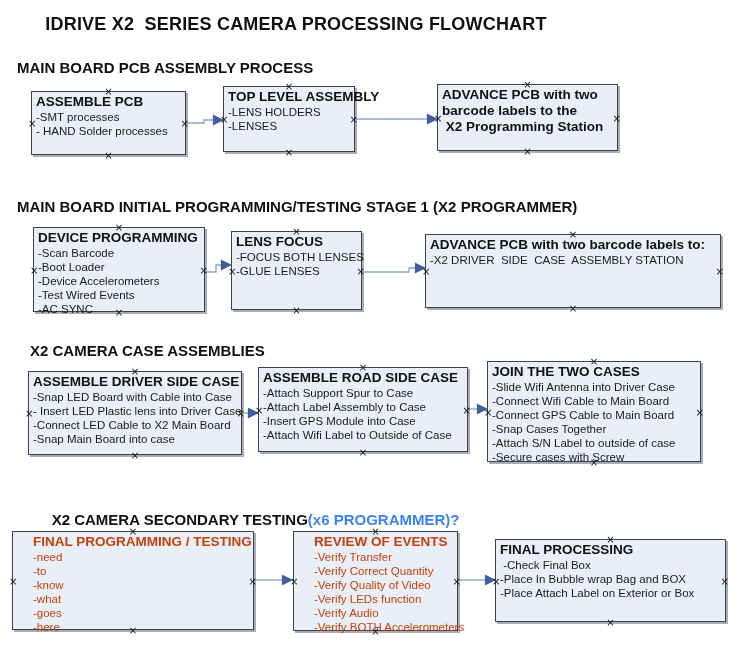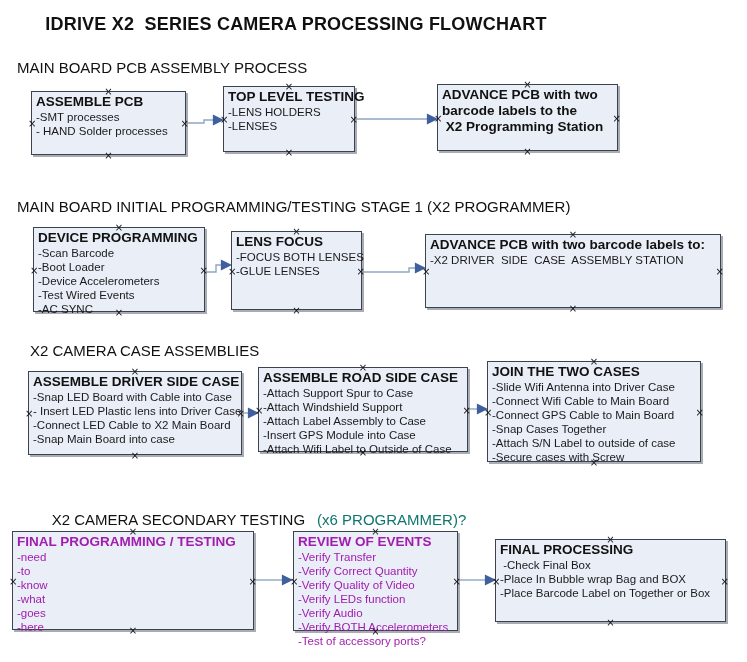--- a/index.html
+++ b/index.html
@@ -5,34 +5,34 @@
   html,body { margin:0; padding:0; background:#ffffff; }
   body { font-family:"Liberation Sans", sans-serif; }
   .canvas { position:relative; width:747px; height:662px; background:#ffffff; overflow:hidden; }
 
   .page-title {
     position:absolute; top:14px; left:0; width:592px;
     text-align:center; font-weight:bold; font-size:18px; color:#111;
     white-space:pre; letter-spacing:0.2px;
   }
   .sec-header {
-    position:absolute; font-weight:normal; font-size:15px; color:#111; white-space:pre;
-  }
-  .hdr-red { color:#0f766e; margin-left:12px; }
+    position:absolute; font-weight:bold; font-size:15px; color:#111; white-space:pre;
+  }
+  .hdr-red { color:#3b82f6; }
 
   .fbox {
     position:absolute; box-sizing:border-box;
     background:#e9eef7;
     border:1.5px solid #3c4350;
     box-shadow:2px 2px 0 0 rgba(140,144,152,0.75);
     padding:2px 0 0 4px;
   }
   .fbox .bt { font-weight:bold; font-size:13.5px; line-height:16px; white-space:pre; color:#111; }
   .fbox .bi { font-size:11.5px; line-height:14px; white-space:pre; color:#1a1a1a; }
-  .fbox.red .bt, .fbox.red .bi { color:#a21caf; }
+  .fbox.red .bt, .fbox.red .bi { color:#c2410c;margin-left:16px; }
 
   .cp {
     position:absolute; font-size:10px; line-height:9px; color:#16161a;
     font-family:"DejaVu Sans", sans-serif; pointer-events:none;
   }
   .cp-t { top:-5px;   left:50%;  transform:translateX(-50%); }
   .cp-b { bottom:-6px;left:50%;  transform:translateX(-50%); }
   .cp-l { left:-4px;  top:50%;   transform:translateY(-50%); }
   .cp-r { right:-4px; top:50%;   transform:translateY(-50%); }
 
@@ -77,21 +77,21 @@
     <div class="bt">ASSEMBLE PCB</div>
     <div class="bi">-SMT processes</div>
     <div class="bi">- HAND Solder processes</div>
   </div>
 
   <div class="fbox" style="left:223px;top:86px;width:132px;height:66px">
     <span class="cp cp-t">×</span>
     <span class="cp cp-b">×</span>
     <span class="cp cp-l">×</span>
     <span class="cp cp-r">×</span>
-    <div class="bt">TOP LEVEL TESTING</div>
+    <div class="bt">TOP LEVEL ASSEMBLY</div>
     <div class="bi">-LENS HOLDERS</div>
     <div class="bi">-LENSES</div>
   </div>
 
   <div class="fbox" style="left:437px;top:84px;width:181px;height:67px">
     <span class="cp cp-t">×</span>
     <span class="cp cp-b">×</span>
     <span class="cp cp-l">×</span>
     <span class="cp cp-r">×</span>
     <div class="bt">ADVANCE PCB with two</div>
@@ -143,21 +143,20 @@
     <div class="bi">-Snap Main Board into case</div>
   </div>
 
   <div class="fbox" style="left:258px;top:367px;width:210px;height:85px">
     <span class="cp cp-t">×</span>
     <span class="cp cp-b">×</span>
     <span class="cp cp-l">×</span>
     <span class="cp cp-r">×</span>
     <div class="bt">ASSEMBLE ROAD SIDE CASE</div>
     <div class="bi">-Attach Support Spur to Case</div>
-    <div class="bi">-Attach Windshield Support</div>
     <div class="bi">-Attach Label Assembly to Case</div>
     <div class="bi">-Insert GPS Module into Case</div>
     <div class="bi">-Attach Wifi Label to Outside of Case</div>
   </div>
 
   <div class="fbox" style="left:487px;top:361px;width:214px;height:101px">
     <span class="cp cp-t">×</span>
     <span class="cp cp-b">×</span>
     <span class="cp cp-l">×</span>
     <span class="cp cp-r">×</span>
@@ -189,27 +188,26 @@
     <span class="cp cp-b">×</span>
     <span class="cp cp-l">×</span>
     <span class="cp cp-r">×</span>
     <div class="bt">REVIEW OF EVENTS</div>
     <div class="bi">-Verify Transfer</div>
     <div class="bi">-Verify Correct Quantity</div>
     <div class="bi">-Verify Quality of Video</div>
     <div class="bi">-Verify LEDs function</div>
     <div class="bi">-Verify Audio</div>
     <div class="bi">-Verify BOTH Accelerometers</div>
-    <div class="bi">-Test of accessory ports?</div>
   </div>
 
   <div class="fbox" style="left:495px;top:539px;width:231px;height:83px">
     <span class="cp cp-t">×</span>
     <span class="cp cp-b">×</span>
     <span class="cp cp-l">×</span>
     <span class="cp cp-r">×</span>
     <div class="bt">FINAL PROCESSING</div>
     <div class="bi"> -Check Final Box</div>
     <div class="bi">-Place In Bubble wrap Bag and BOX</div>
-    <div class="bi">-Place Barcode Label on Together or Box</div>
+    <div class="bi">-Place Attach Label on Exterior or Box</div>
   </div>
 
 </div>
 
 </body></html>

